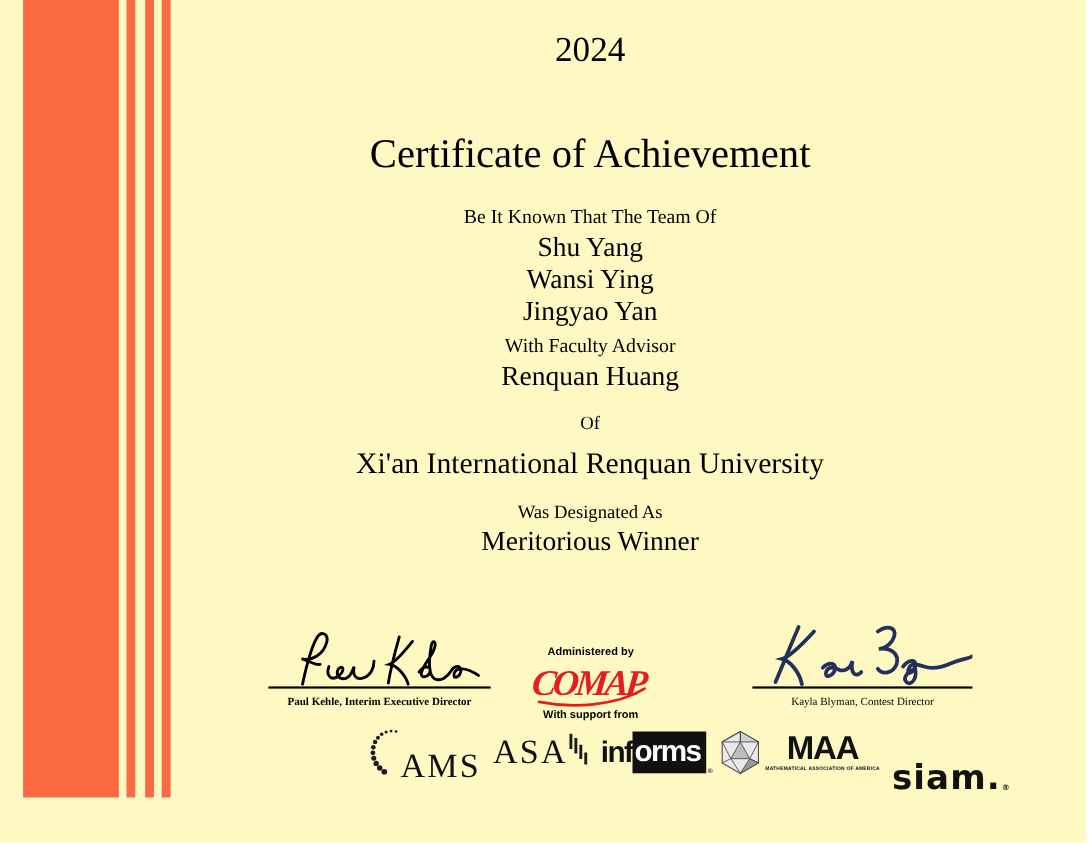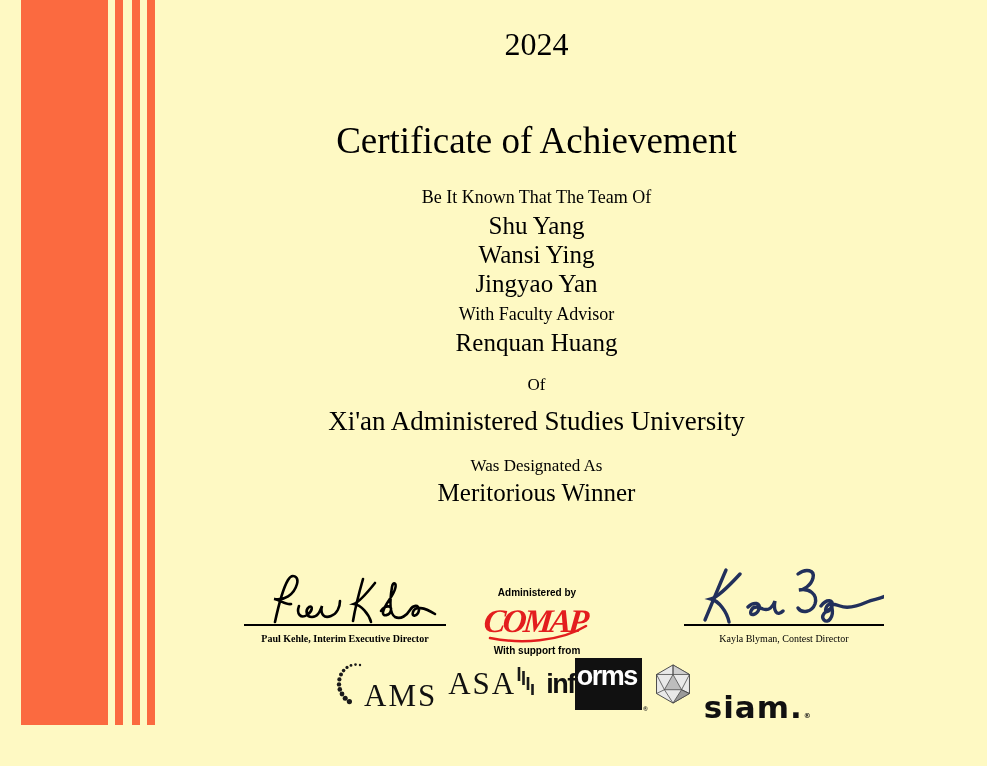--- a/index.html
+++ b/index.html
@@ -58,21 +58,21 @@
 
   
   .sponsors{position:absolute;left:336px;top:660px;height:48px;display:flex;align-items:center;gap:11px;}
   .sponsor{display:flex;align-items:center;color:#111;}
   .ams-text,.asa-text{font-family:"Liberation Serif", serif;font-size:31px;letter-spacing:2px;}
   .ams-text{margin-left:2px;margin-top:24px;}
   .asa-glyph{margin-left:1px;margin-top:-6px;}
   .informs{font-family:"Liberation Sans", sans-serif;font-weight:bold;position:relative;}
   .informs .inf{font-size:27px;letter-spacing:-1.5px;}
   .informs .orms-box{background:#111;color:#fff;font-size:27px;letter-spacing:-1.5px;
-    height:36px;display:flex;align-items:center;padding:0 5px 16px 2px;}
+    height:36px;display:flex;align-items:center;padding:0 5px 2px 2px;}
   .informs .reg{position:absolute;right:-6px;bottom:-2px;font-size:6px;color:#111;}
   .maa{gap:3px;}
   .maa-textcol{display:flex;flex-direction:column;align-items:center;line-height:1;}
   .maa-name{font-family:"Liberation Sans", sans-serif;font-weight:bold;font-size:30px;letter-spacing:-1px;}
   .maa-caption{font-family:"Liberation Sans", sans-serif;font-weight:bold;font-size:4.5px;
     letter-spacing:0.2px;margin-top:1px;white-space:nowrap;}
   .siam{font-family:"DejaVu Sans", sans-serif;font-weight:bold;align-items:flex-end;margin-top:48px;}
   .siam-name{font-size:31px;letter-spacing:1px;line-height:0.9;}
   .siam .reg2{font-size:7px;margin-left:1px;margin-bottom:2px;}
 </style>
@@ -89,21 +89,21 @@
   <div class="line year">2024</div>
   <div class="line subtitle">Certificate of Achievement</div>
 
   <div class="line small-serif intro">Be It Known That The Team Of</div>
   <div class="line name1">Shu Yang</div>
   <div class="line name2">Wansi Ying</div>
   <div class="line name3">Jingyao Yan</div>
   <div class="line small-serif advisor-label">With Faculty Advisor</div>
   <div class="line advisor-name">Renquan Huang</div>
   <div class="line of-label">Of</div>
-  <div class="line institution">Xi'an Administered Studies University</div>
+  <div class="line institution">Xi'an International Renquan University</div>
   <div class="line designated">Was Designated As</div>
   <div class="line designation">Meritorious Winner</div>
 
   <div class="sigblock sig-left">
     <svg class="sig-svg ink-black" width="196" height="50" viewBox="0 0 196 50" fill="none" stroke="currentColor" stroke-width="2.6" stroke-linecap="round">
       <path d="M28,48 C31,34 35,16 41,6 C45,-1 52,2 50,10 C47,21 37,27 27,25 C33,26 39,31 44,30"></path>
       <path d="M52,32 C49,40 54,45 60,41 C66,37 66,31 62,33 C58,36 59,43 65,43 C71,43 73,37 75,32 C73,40 77,45 84,42 C90,40 93,33 93,27"></path>
       <path d="M116,5 C112,19 108,35 106,47"></path>
       <path d="M128,9 C120,19 112,28 107,30 C114,31 122,40 124,48"></path>
       <path d="M134,37 C138,31 145,31 144,36 C143,42 135,43 136,38 C138,29 146,23 148,15 C150,9 146,7 145,13 C143,25 142,39 148,43 C154,46 160,41 163,36 C166,31 172,30 172,36 C171,42 164,44 166,38 C168,32 177,33 188,40"></path>
@@ -179,20 +179,24 @@
         <g stroke="#444" stroke-width="0.8" fill="none">
           <line x1="21" y1="1" x2="21" y2="11"></line>
             <line x1="38.3" y1="11" x2="30" y2="27"></line>
           <line x1="38.3" y1="31" x2="30" y2="27"></line>
             <line x1="21" y1="41" x2="12" y2="27"></line>
           <line x1="3.7" y1="31" x2="12" y2="27"></line>
             <line x1="3.7" y1="11" x2="12" y2="27"></line>
           <line x1="3.7" y1="11" x2="21" y2="11"></line>
         </g>
       </svg>
+      <div class="maa-textcol">
+        <span class="maa-name">MAA</span>
+        <span class="maa-caption">MATHEMATICAL ASSOCIATION OF AMERICA</span>
+      </div>
     </div>
 
     <div class="sponsor siam">
       <span class="siam-name">siam.</span>
       <span class="reg2">®</span>
     </div>
 
   </div>
 </div>
 

